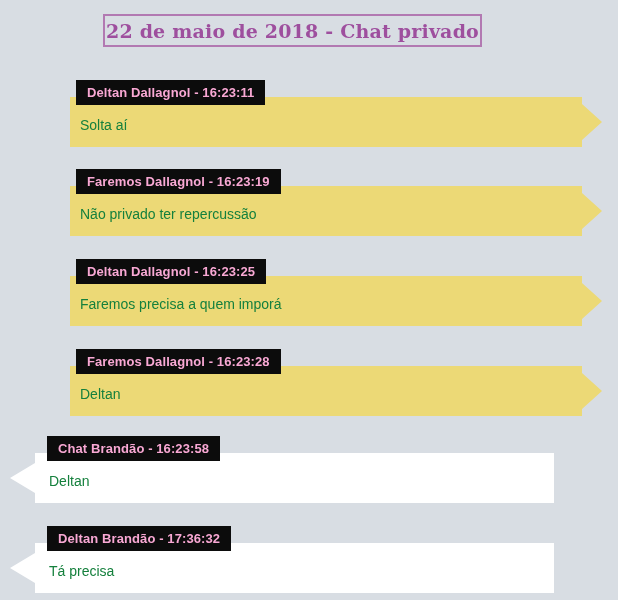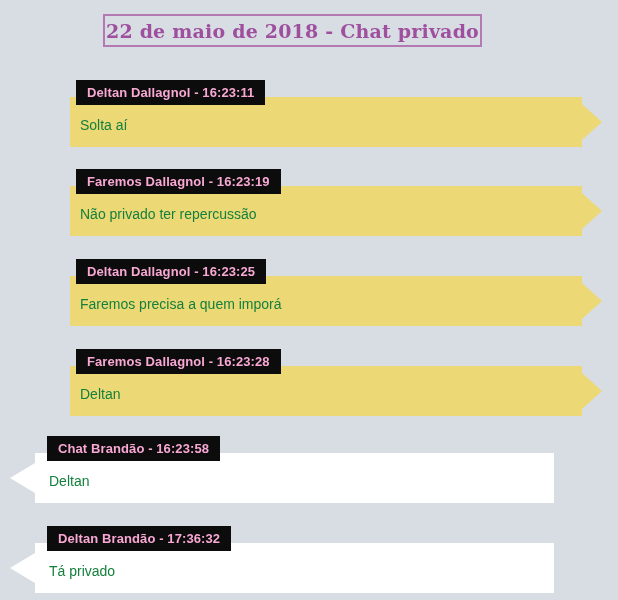--- a/index.html
+++ b/index.html
@@ -137,18 +137,18 @@
 
   <div class="msg left">
     <div class="msg-bubble">
       <span class="msg-text">Deltan</span>
     </div>
     <div class="msg-label">Chat Brandão - 16:23:58</div>
   </div>
 
   <div class="msg left">
     <div class="msg-bubble">
-      <span class="msg-text">Tá privado</span>
+      <span class="msg-text">Tá precisa</span>
     </div>
     <div class="msg-label">Deltan Brandão - 17:36:32</div>
   </div>
 
 </div>
 
 </body></html>

